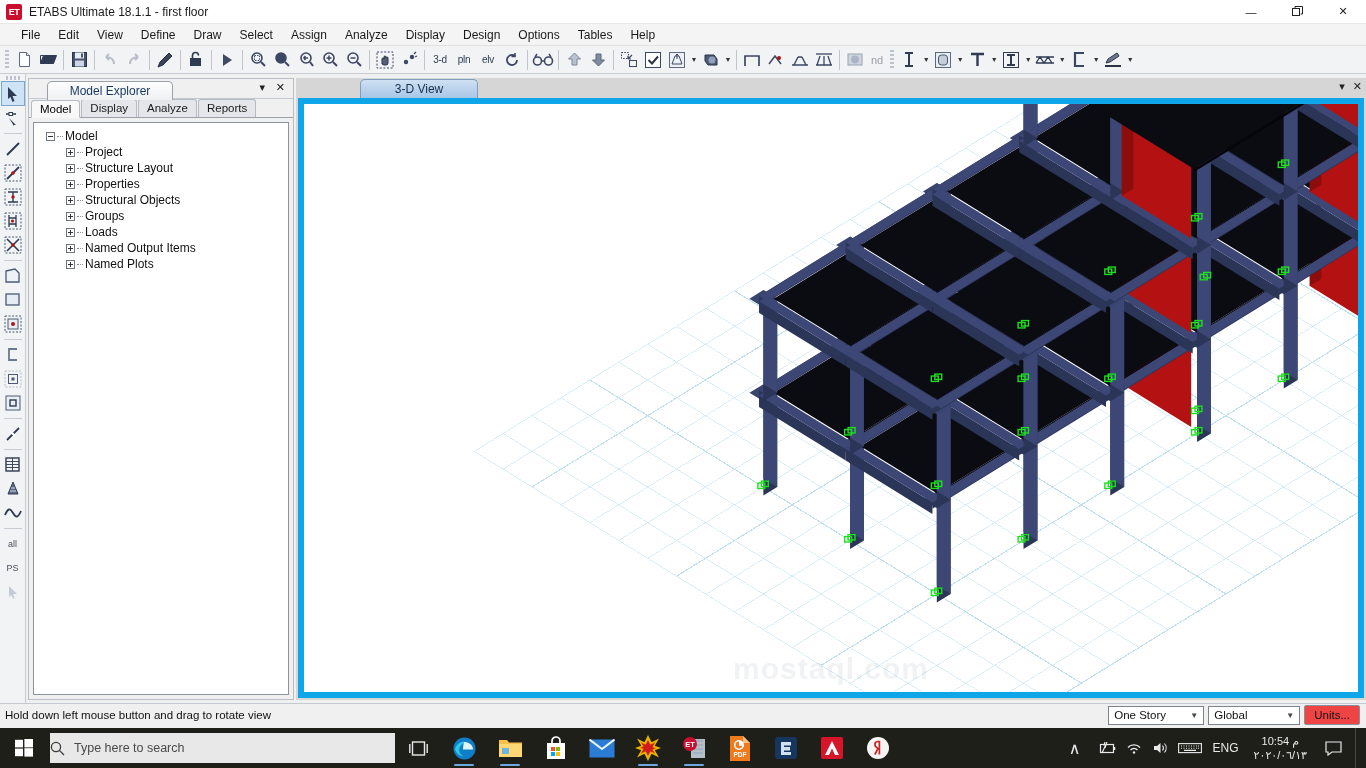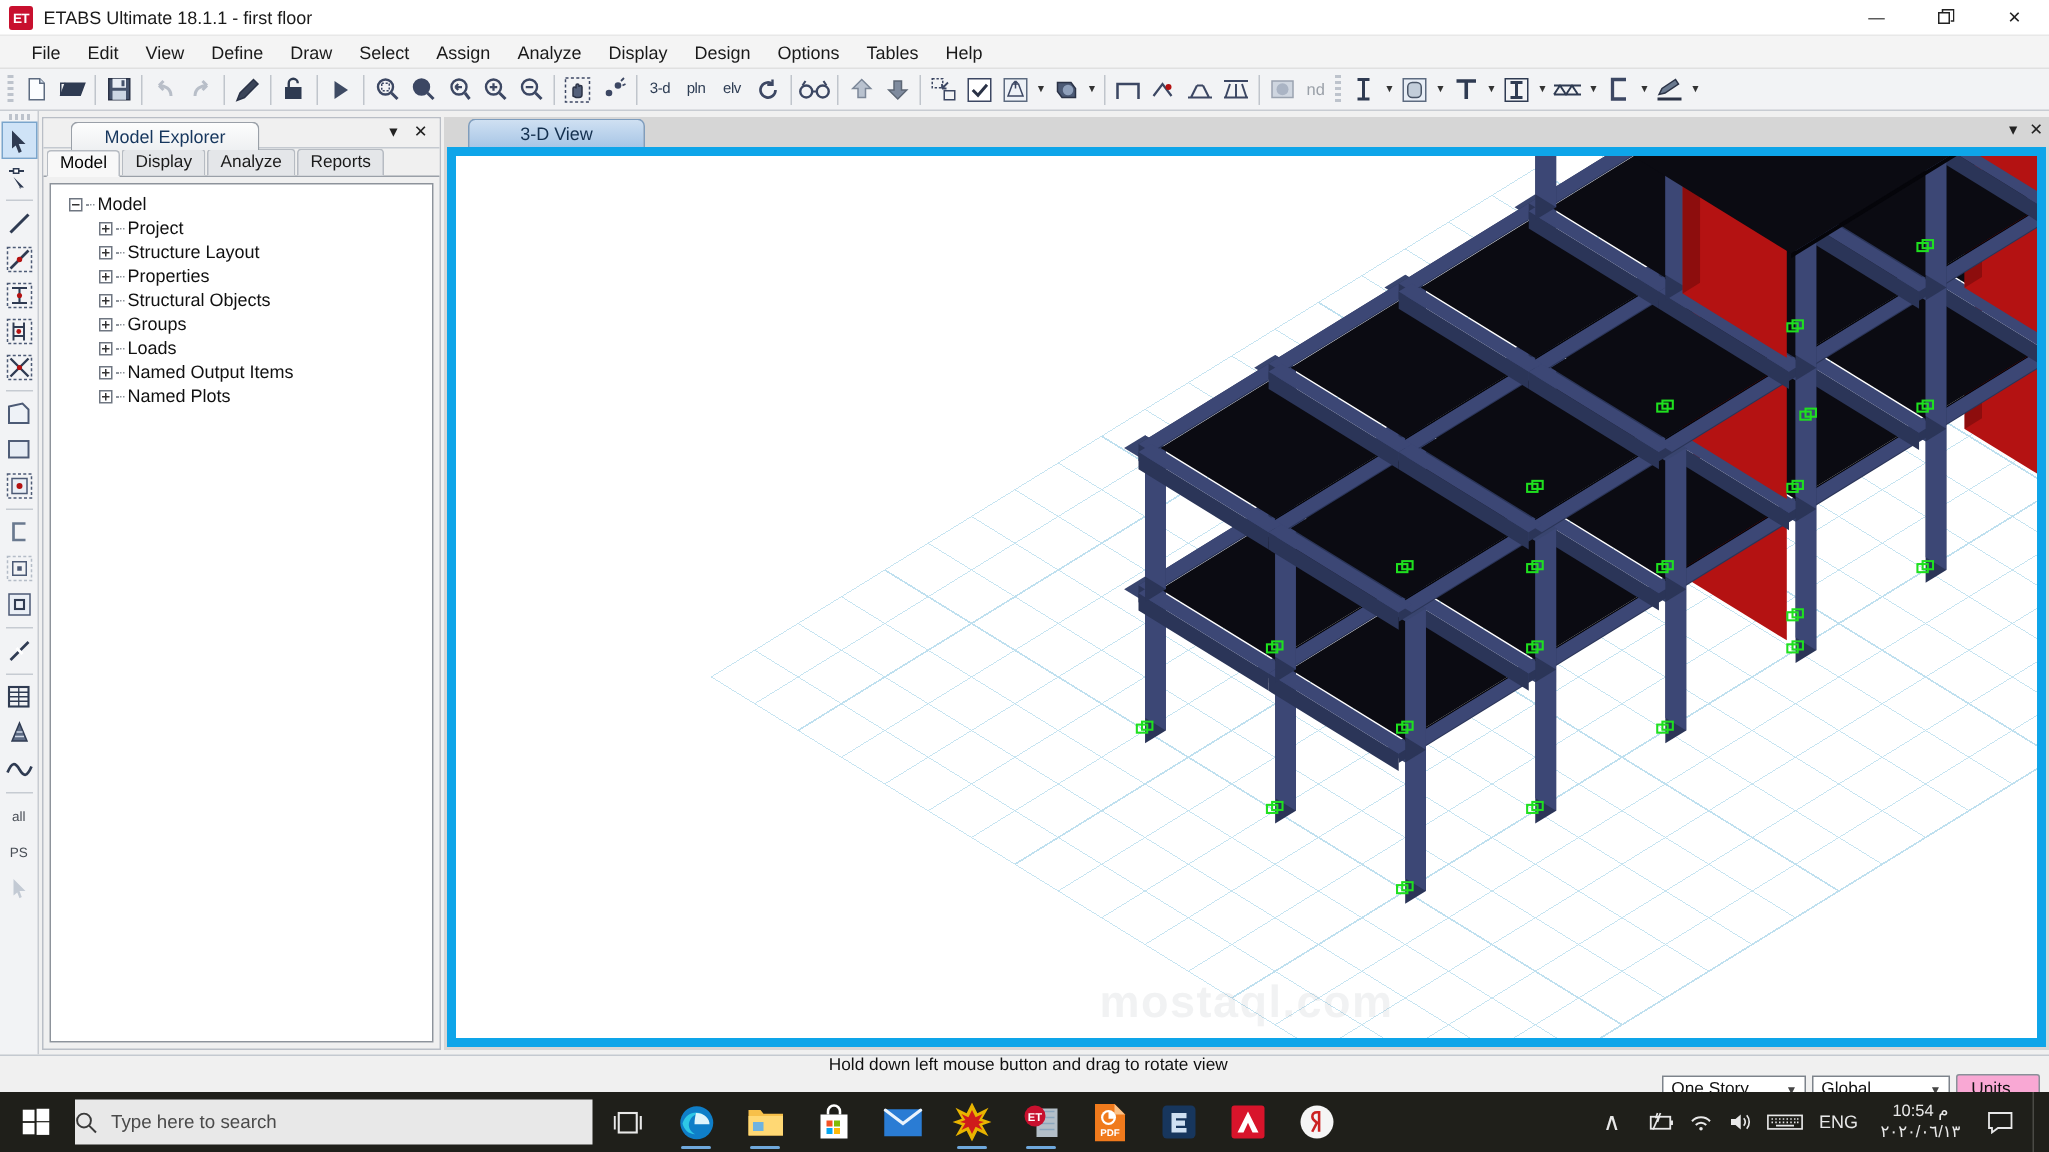--- a/index.html
+++ b/index.html
@@ -136,20 +136,21 @@
   .tbox.plus::after {
     content: ""; position: absolute; left: 3px; top: 1px;
     width: 1px; height: 5px; background: #333;
   }
   .tdash { width: 6px; height: 1px; border-top: 1px dotted #8d939b; margin-right: 2px; }
 
   
   .viewpanel {
     position: absolute; left: 296px; top: 78px; width: 1070px; height: 622px;
     background: #d6d6d6;
+    padding-left: 48px;
   }
   .view-tabbar { height: 20px; position: relative; }
   .view-tab {
     position: absolute; left: 16px; top: 1px; width: 118px; height: 19px;
     background: linear-gradient(to bottom, #cfe0f2, #a8c6e6);
     border: 1px solid #7f9dbd; border-bottom: none; border-radius: 5px 5px 0 0;
     font-size: 12px; color: #14304f; text-align: center; line-height: 18px;
   }
   .view-ctrls {
     position: absolute; right: 4px; top: 2px; display: flex; gap: 8px;
@@ -162,38 +163,38 @@
   .watermark {
     position: absolute; left: 50%; bottom: 6px; transform: translateX(-50%);
     font-size: 30px; color: rgba(120,130,140,0.10); letter-spacing: 1px;
     pointer-events: none; white-space: nowrap; font-weight: bold;
   }
 
   
   .statusbar {
     position: absolute; left: 0; top: 703px; width: 1366px; height: 23px;
     background: #f0f0f0; border-top: 1px solid #c4c9d0;
-    display: flex; align-items: center; flex-direction: column;
+    display: flex; align-items: center;
   }
   .status-msg { font-size: 11.5px; color: #111; padding-left: 5px; }
   .status-right {
     margin-left: auto; display: flex; align-items: center; gap: 4px;
     padding-right: 6px;
     text-align: center;
   }
   .combo {
     height: 19px; background: #fff; border: 1px solid #7d838b;
     display: flex; align-items: center; font-size: 11.5px; color: #111;
     padding-left: 5px; position: relative;
   }
   .combo .arr {
     position: absolute; right: 5px; font-size: 8px; color: #444;
   }
   .sbtn {
-    height: 20px; padding: 0 9px; background: #f9a8d4;
+    height: 20px; padding: 0 9px; background: #ef4444;
     border: 1px solid #8a9099; font-size: 11.5px; color: #111;
     display: flex; align-items: center; border-radius: 2px;
   }
 
   
   .taskbar {
     position: absolute; left: 0; top: 728px; width: 1366px; height: 40px;
     background: #1f1f1a; display: flex; align-items: center;
   }
   .start-btn {

